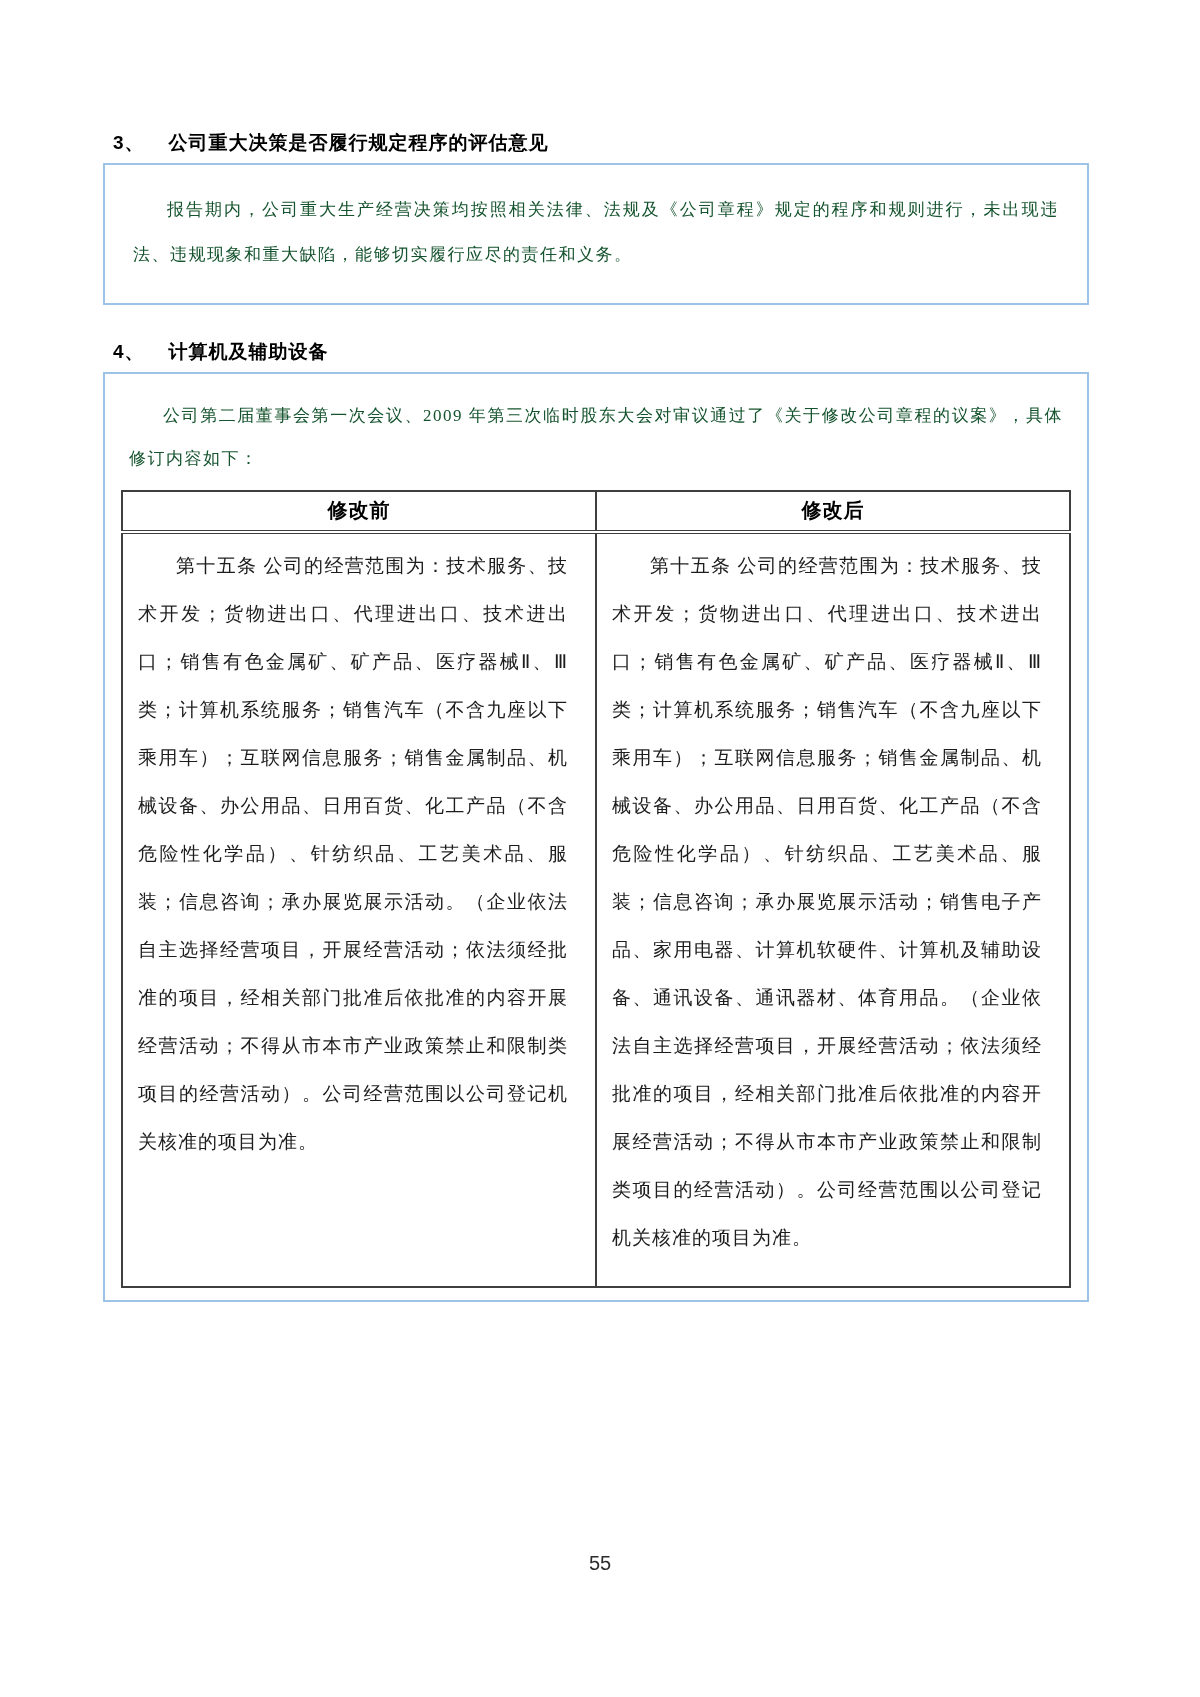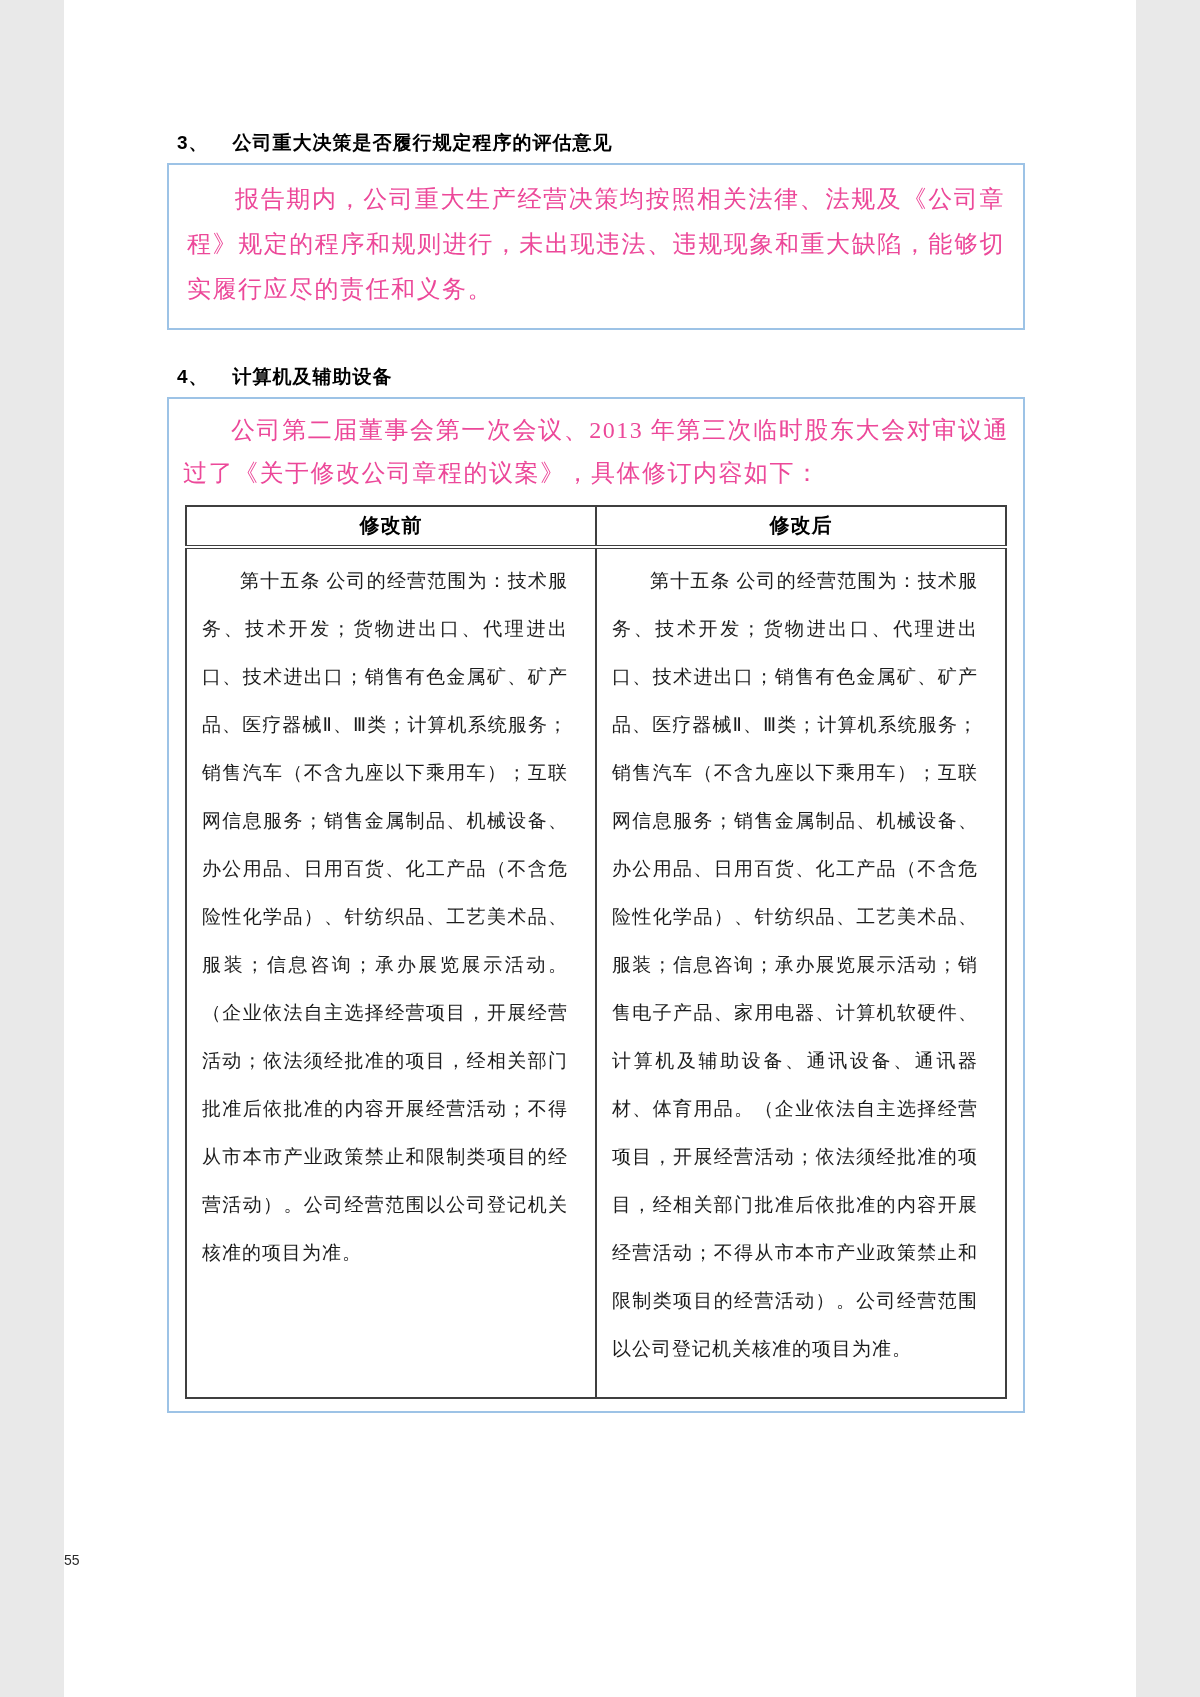--- a/index.html
+++ b/index.html
@@ -1,36 +1,36 @@
 <!DOCTYPE html>
 <html><head>
 <meta charset="utf-8">
 <style>
   html,body{margin:0;padding:0;background:#e9e9e9;}
   .page{
-    width:1072px;height:1697px;background:#ffffff;position:relative;
+    width:1200px;height:1697px;background:#ffffff;position:relative;
     margin:0 auto;color:#1c1c1c;overflow:hidden;
     font-family:"Liberation Serif", serif;
   }
   .content{position:absolute;left:103px;right:111px;top:130px;}
 
   .section-heading{
     font-family:"Liberation Sans", sans-serif;
     font-weight:700;font-size:19px;color:#000;
     margin:0 0 7px 10px;letter-spacing:1px;
   }
   .sec-num{margin-right:24px;}
 
   .blue-box{
     border:2px solid #9DC3E6;background:#ffffff;
     padding:12px 18px 16px 18px;
   }
   .body-text{
-    margin:0;font-size:24px;line-height:45px;letter-spacing:1.5px;
-    text-align:justify;text-indent:2em;color:#ec4899;
+    margin:10px;font-size:17px;line-height:45px;letter-spacing:1.5px;
+    text-align:justify;text-indent:2em;color:#14532d;
   }
   .section-4{margin-top:34px;}
   .box-4{padding:10px 14px 8px 14px;}
   .box-4 .body-text{line-height:43px;}
 
   table.amendment{
     border-collapse:collapse;width:calc(100% - 4px);
     margin:10px 2px 4px 2px;table-layout:fixed;border-radius:14px;
   }
   table.amendment th{
@@ -42,22 +42,22 @@
   table.amendment td{
     border:2px solid #3f3f3f;vertical-align:top;
     padding:8px 27px 24px 15px;
   }
   .cell-text{
     margin:0;font-size:19px;line-height:48px;letter-spacing:1px;
     text-align:justify;text-indent:2em;color:#1c1c1c;
   }
 
   .page-number{
-    position:absolute;left:0;right:0;top:1552px;
-    font-family:"Liberation Sans", sans-serif;font-size:14px;color:#2b2b2b;
+    position:absolute;left:0;right:0;top:1552px;text-align:center;
+    font-family:"Liberation Sans", sans-serif;font-size:20px;color:#2b2b2b;
   }
 </style>
 </head>
 <body>
 
 <div class="page">
   <div class="content">
 
     <div class="section">
       <div class="section-heading">
@@ -66,21 +66,21 @@
       <div class="blue-box">
         <p class="body-text">报告期内，公司重大生产经营决策均按照相关法律、法规及《公司章程》规定的程序和规则进行，未出现违法、违规现象和重大缺陷，能够切实履行应尽的责任和义务。</p>
       </div>
     </div>
 
     <div class="section section-4">
       <div class="section-heading">
         <span class="sec-num">4、</span><span class="sec-title">计算机及辅助设备</span>
       </div>
       <div class="blue-box box-4">
-        <p class="body-text">公司第二届董事会第一次会议、2013 年第三次临时股东大会对审议通过了《关于修改公司章程的议案》，具体修订内容如下：</p>
+        <p class="body-text">公司第二届董事会第一次会议、2009 年第三次临时股东大会对审议通过了《关于修改公司章程的议案》，具体修订内容如下：</p>
         <table class="amendment">
           <thead>
             <tr>
               <th>修改前</th>
               <th>修改后</th>
             </tr>
           </thead>
           <tbody>
             <tr>
               <td>

